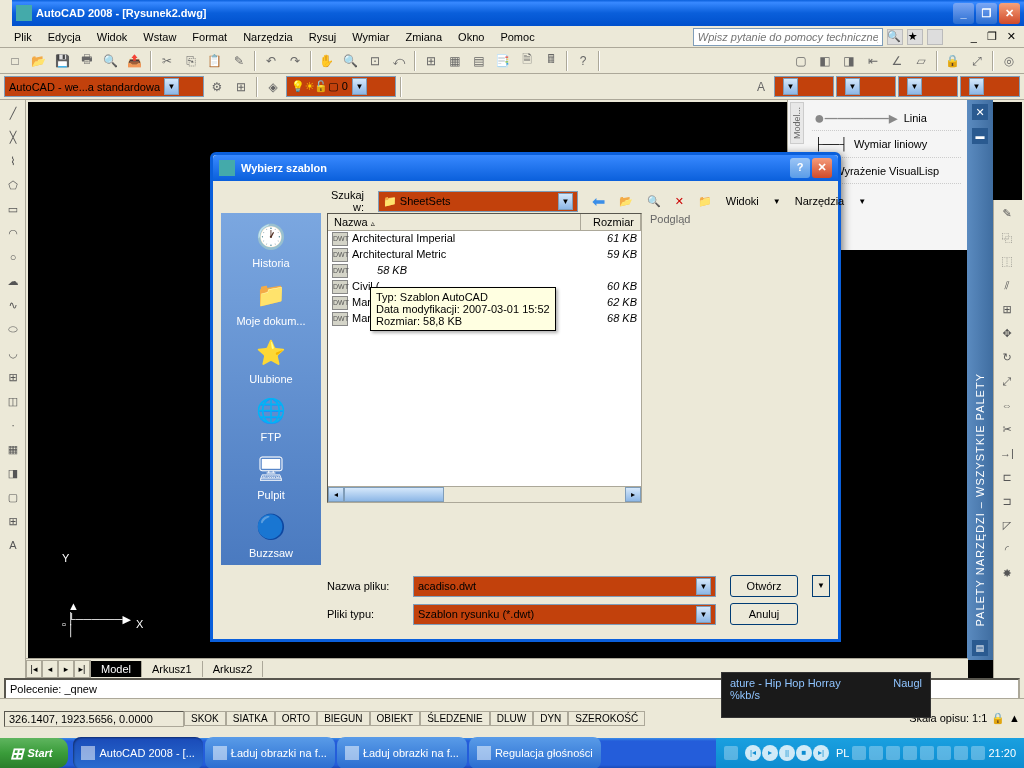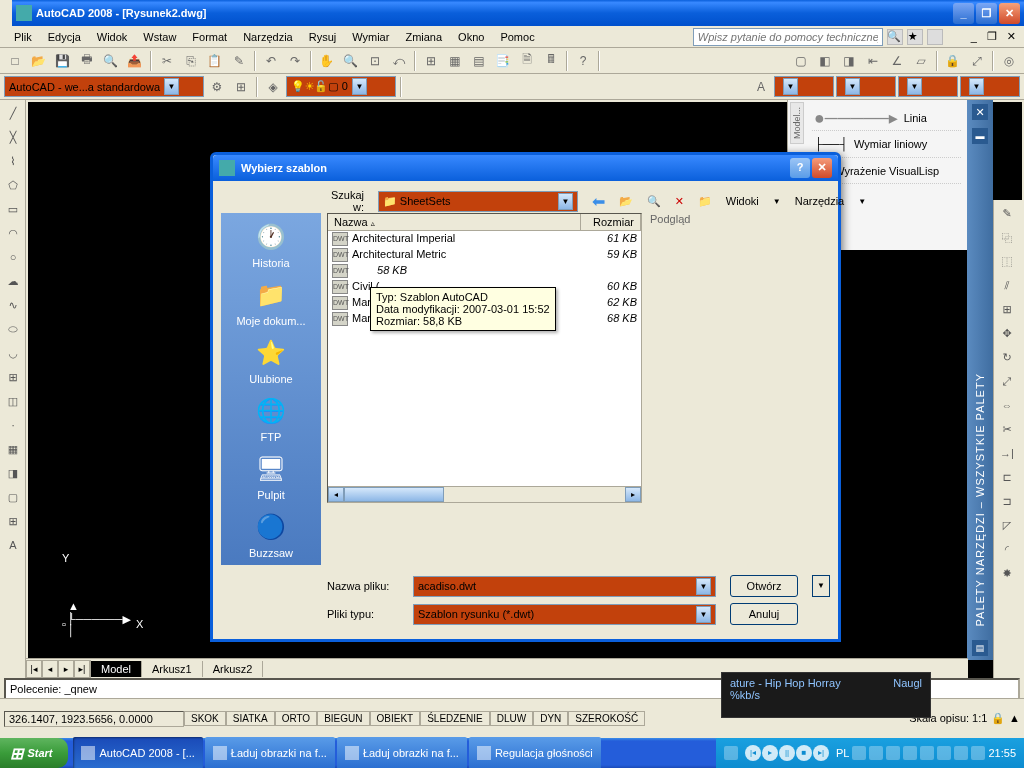--- a/index.html
+++ b/index.html
@@ -64,21 +64,21 @@
 .statusbar .coords { width: 180px; border: 1px inset #aca899; padding: 1px 4px; background: #ece9d8; }
 .statusbar .sbtn { padding: 1px 6px; border: 1px solid #aca899; background: #ece9d8; font-size: 10px; }
 .statusbar .right { margin-left: auto; display: flex; align-items: flex-start; gap: 4px; }
 
 
 .toast { position: absolute; right: 93px; bottom: 50px; width: 210px; height: 46px; background: #1a1a1a; color: #8fc4ff; padding: 4px 8px; font-size: 10px; border: 1px solid #333; }
 
 
 .taskbar { position: absolute; bottom: 0; left: 0; right: 0; height: 30px; background: linear-gradient(to bottom, #3a8ee8 0%, #245dda 10%, #245dda 90%, #1a4ab8 100%); display: flex; align-items: center; }
 .startbtn { height: 30px; padding: 0 16px 0 10px; background: linear-gradient(to bottom, #5fb55f 0%, #3a9c3a 50%, #2a7e2a 100%); color: white; font-weight: bold; font-style: italic; font-size: 14px; display: flex; align-items: center; border-radius: 0 10px 10px 0; gap: 4px; }
-.taskbtn { height: 15px; padding: 16px 8px; margin: 0 1px; background: linear-gradient(to bottom, #5a9ce8, #2a6dd0); color: white; display: flex; align-items: center; gap: 4px; border-radius: 2px; max-width: 160px; overflow: hidden; white-space: nowrap; }
+.taskbtn { height: 15px; padding: 16px 8px; margin: 0 1px; background: linear-gradient(to bottom, #5a9ce8, #2a6dd0); color: white; display: flex; align-items: center; gap: 4px; border-radius: 8px; max-width: 160px; overflow: hidden; white-space: nowrap; }
 .taskbtn.active { background: linear-gradient(to bottom, #1a4ab8, #2a6dd0); box-shadow: inset 1px 1px 2px rgba(0,0,0,0.4); }
 .tray { margin-left: auto; height: 30px; background: linear-gradient(to bottom, #1aa0e0, #0d8cd0); display: flex; align-items: center; padding: 0 8px; gap: 3px; color: white; }
 .tray .ticon { width: 14px; height: 14px; background: rgba(255,255,255,0.3); border-radius: 2px; }
 .tray .mediagrp { display: flex; gap: 1px; margin: 0 4px; }
 .tray .mediabtn { width: 16px; height: 16px; background: rgba(255,255,255,0.8); border-radius: 8px; color: #0d8cd0; font-size: 8px; text-align: center; line-height: 16px; }
 
 
 .dialog { position: absolute; left: 210px; top: 152px; width: 631px; background: #ece9d8; border: 3px solid #0a5fdb; border-radius: 6px 6px 0 0; box-shadow: 2px 2px 8px rgba(0,0,0,0.5); }
 .dialog .dtitle { height: 26px; background: linear-gradient(to bottom, #3889ff, #0a5fdb); color: white; font-weight: bold; display: flex; align-items: center; padding: 0 6px; border-radius: 4px 4px 0 0; }
 .dialog .dtitle .icon { width: 16px; height: 16px; background: #4aa; margin-right: 6px; }
@@ -394,21 +394,21 @@
     </div>
     <span>PL</span>
     <div class="ticon"></div>
     <div class="ticon"></div>
     <div class="ticon"></div>
     <div class="ticon"></div>
     <div class="ticon"></div>
     <div class="ticon"></div>
     <div class="ticon"></div>
     <div class="ticon"></div>
-    <span>21:55</span>
+    <span>21:20</span>
   </div>
 </div>
 
 <div class="dialog">
   <div class="dtitle">
     <span class="icon"></span>
     <span>Wybierz szablon</span>
     <div class="btns">
       <div class="dbtn help">?</div>
       <div class="dbtn close">✕</div>

